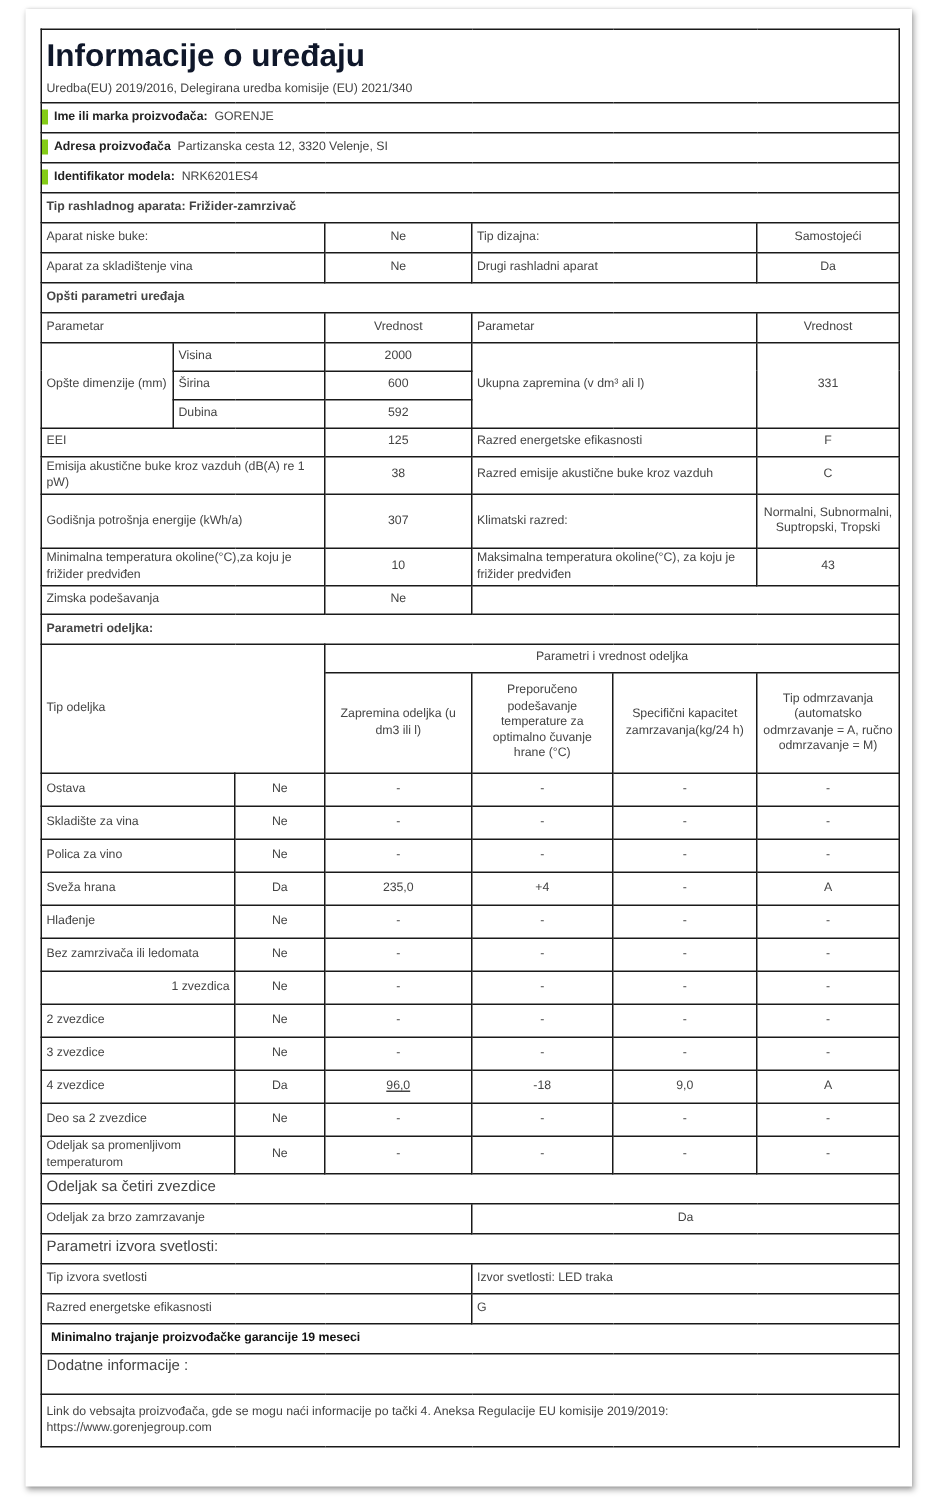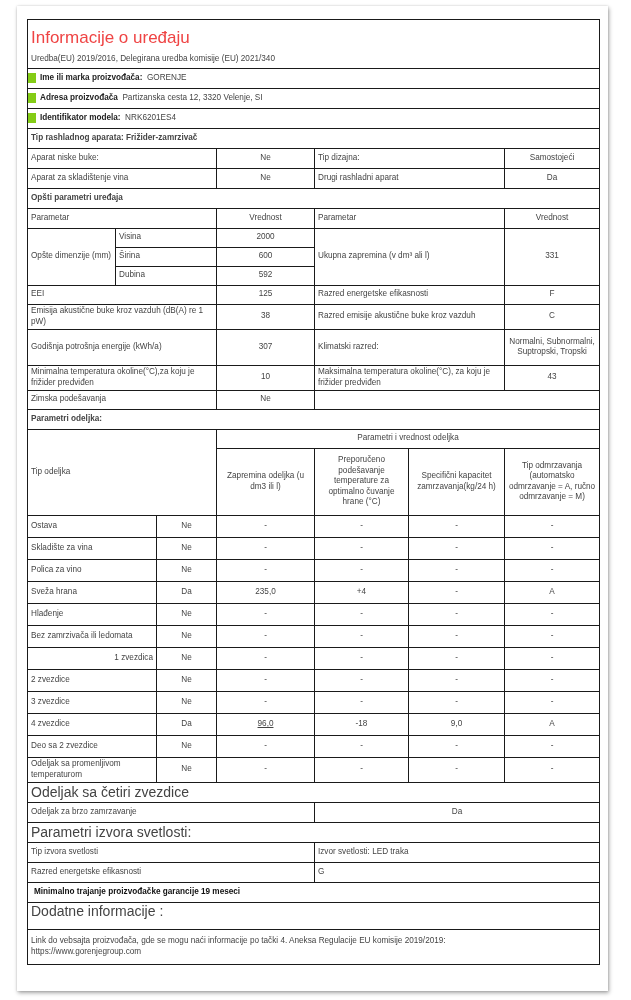--- a/index.html
+++ b/index.html
@@ -6,25 +6,25 @@
   body { width:631px; height:1000px; position:relative; overflow:hidden;
          font-family:"Liberation Sans", "DejaVu Sans", sans-serif; color:#333; }
   .paper { position:absolute; left:17px; top:6px; width:591px; height:985px;
            background:#fff; box-shadow:1px 2px 4px rgba(0,0,0,0.35), 0 0 2px rgba(0,0,0,0.15); }
   table.doc { position:absolute; left:27px; top:19px; width:572px;
               border-collapse:collapse; table-layout:fixed; font-size:8.2px; }
   table.doc td { border:1px solid #1a1a1a; padding:1px 3px; vertical-align:middle;
                  line-height:10.5px; color:#444; }
   td.c { text-align:center; }
   td.b { font-weight:bold; color:#222; }
-  .title { font-size:17px; font-weight:normal; color:#ef4444; line-height:24px; padding-top:4px; display:block; }
+  .title { font-size:21px; font-weight:bold; color:#0f172a; line-height:24px; padding-top:4px; display:block; }
   .sub { display:block; padding:4px 0 2px; color:#444; }
-  .inset { border-left:8px solid #84cc16; padding-left:4px; margin-left:-3px; display:block; }
+  .inset { border-left:4px solid #84cc16; padding-left:4px; margin-left:-3px; display:block; }
   .lbl { font-weight:bold; color:#222; }
-  .big { font-size:14px; color:#111;margin-left:39px; }
+  .big { font-size:10px; color:#111;margin-left:39px; }
   tr.h19 td { height:17px; }
   tr.h18 td { height:16px; }
 </style>
 </head>
 <body>
 
 <div class="paper"></div>
 
 <table class="doc">
   <colgroup>

